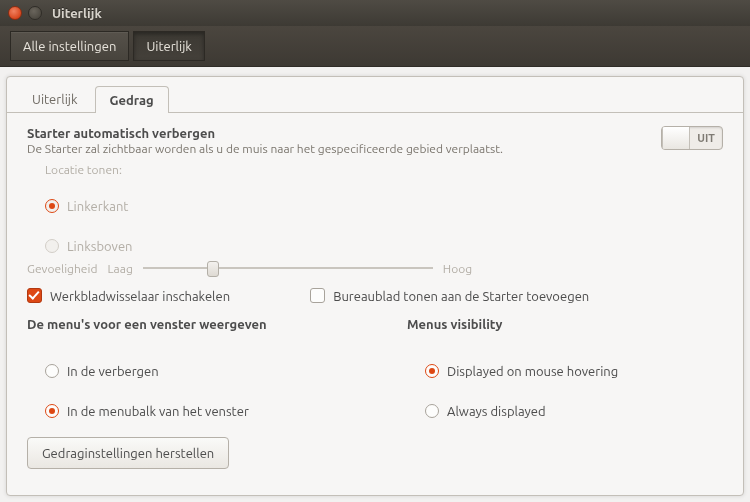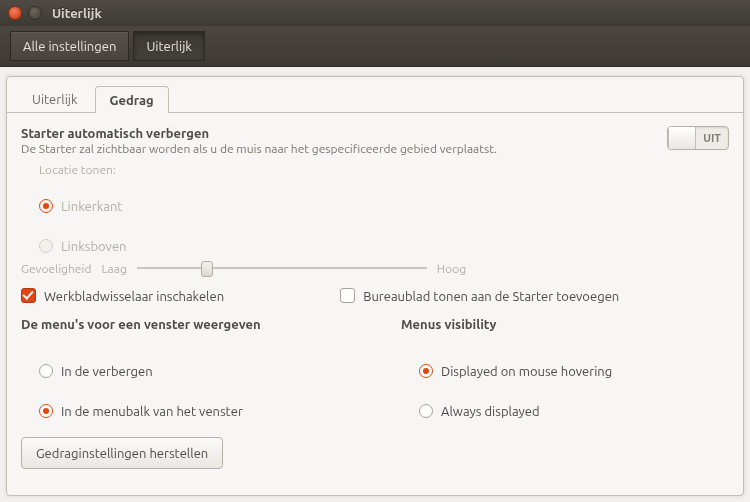--- a/index.html
+++ b/index.html
@@ -109,21 +109,21 @@
     color: #4c4c4c;
     font-weight: bold;
     background: #f7f6f5;
     border-color: #c3bfb8;
     position: relative;
     top: 1px;
     text-align: center;
   }
 
   .panel {
-    padding: 14px 14px;
+    padding: 14px 20px;
   }
 
   .section-title {
     font-weight: bold;
     color: #4c4c4c;
     font-size: 13px;
     margin-bottom: 2px;
   }
   .section-sub {
     color: #7b766e;
@@ -345,21 +345,21 @@
         <div class="slider">
           <div class="slider-track"></div>
           <div class="slider-thumb"></div>
         </div>
         <span class="lbl-small">Hoog</span>
       </div>
 
       <div class="spacer12"></div>
 
       
-      <div style="display:flex; gap:116px;">
+      <div style="display:flex; gap:80px;">
         <div class="chk checked">
           <div class="chk-box"></div>
           <span>Werkbladwisselaar inschakelen</span>
         </div>
         <div class="chk">
           <div class="chk-box"></div>
           <span>Bureaublad tonen aan de Starter toevoegen</span>
         </div>
       </div>
 

